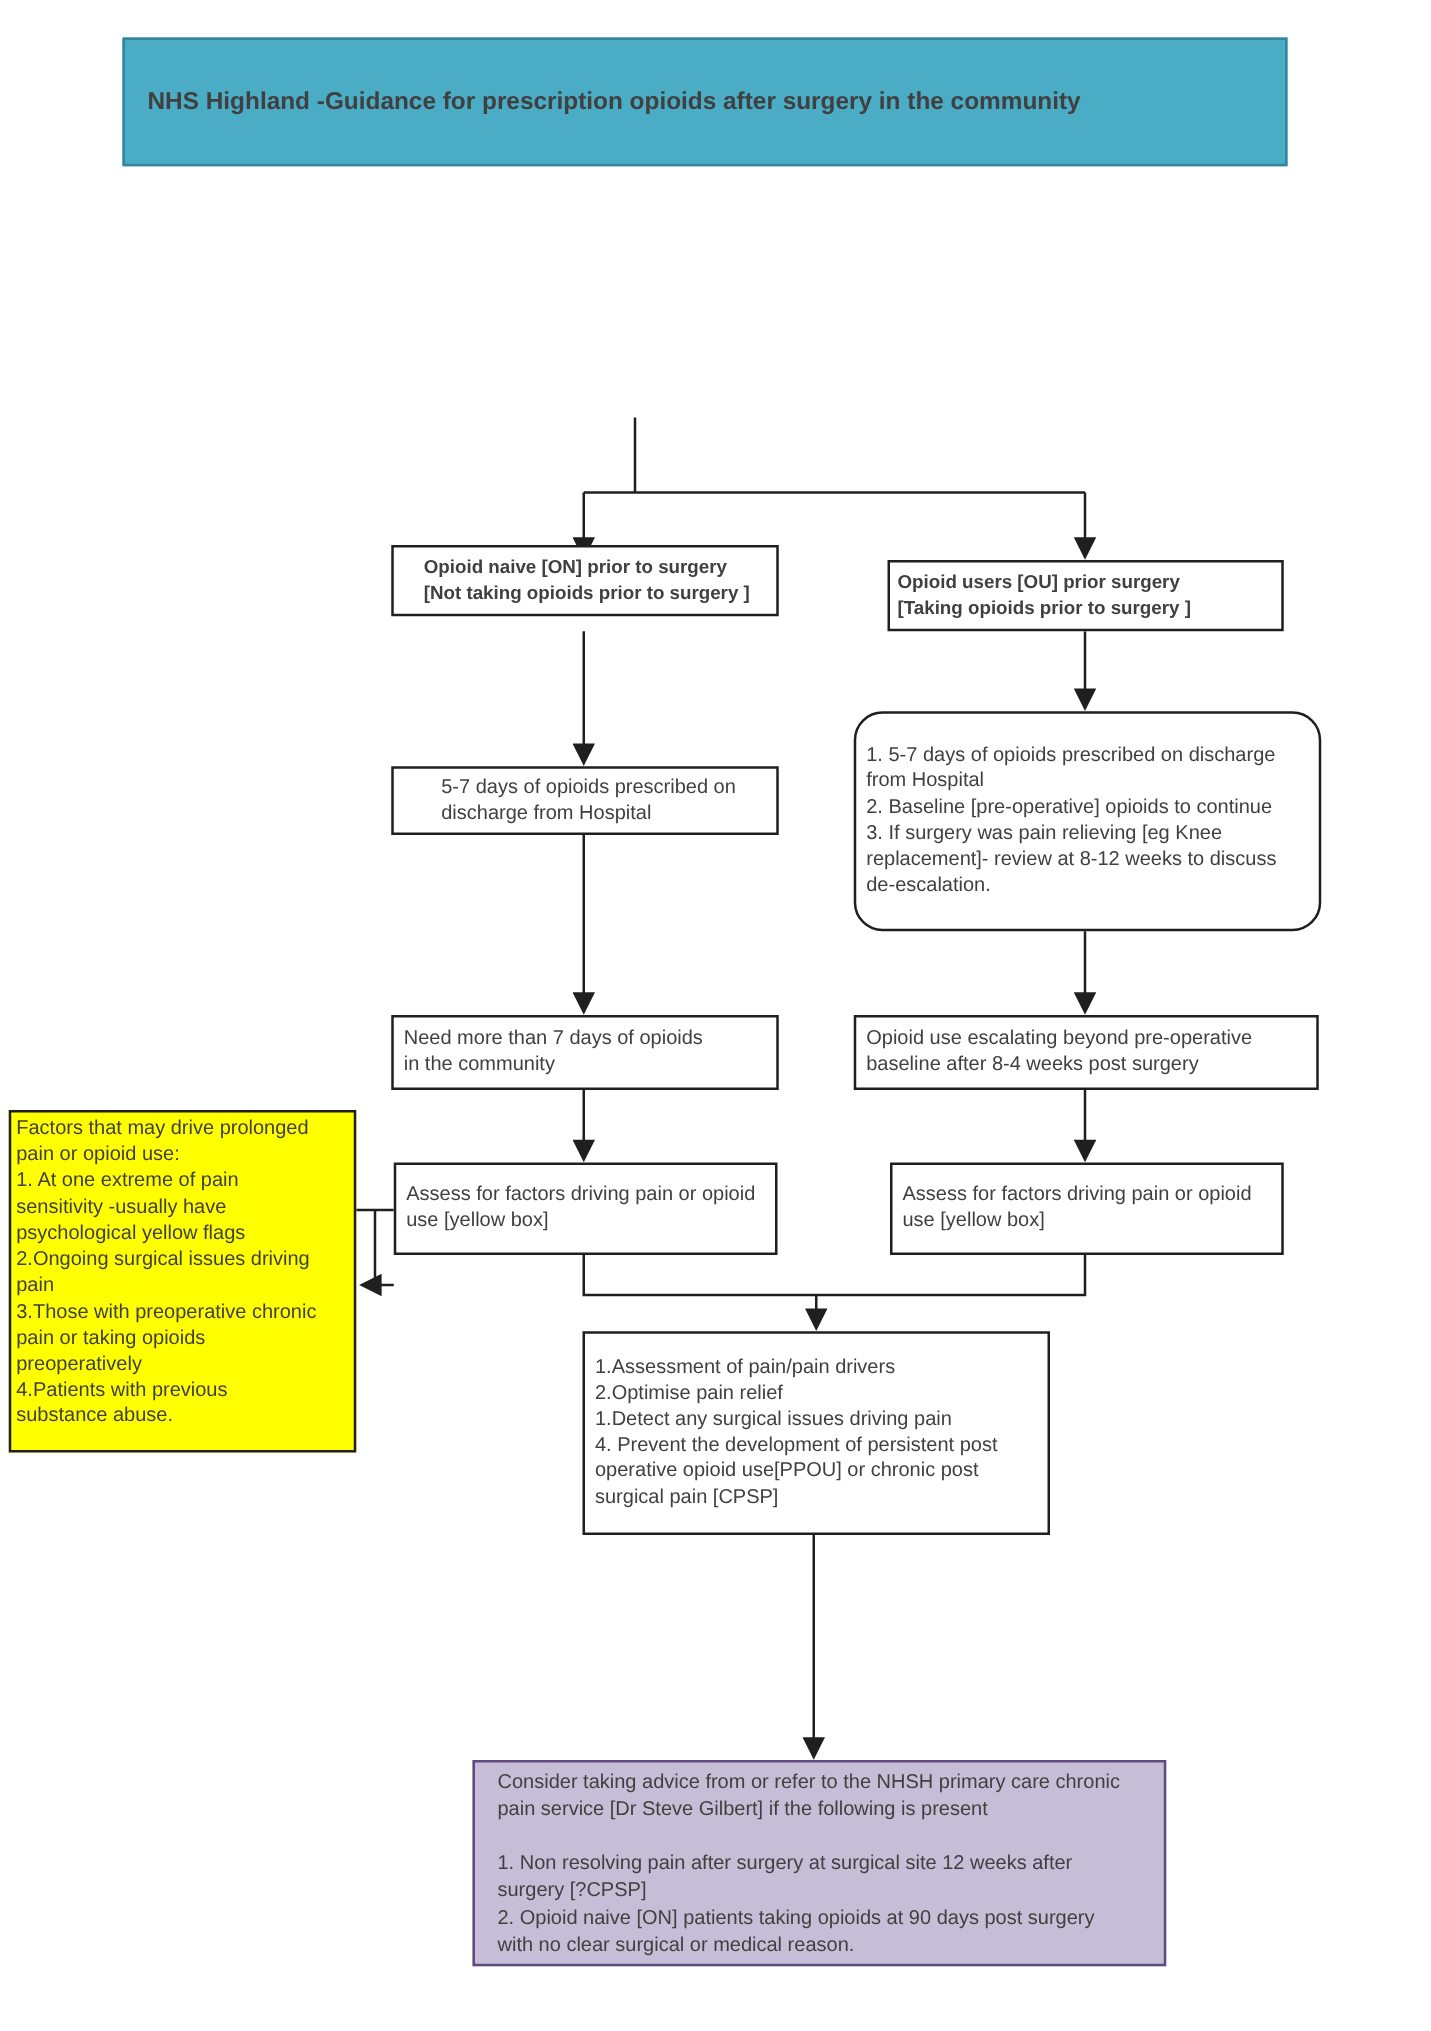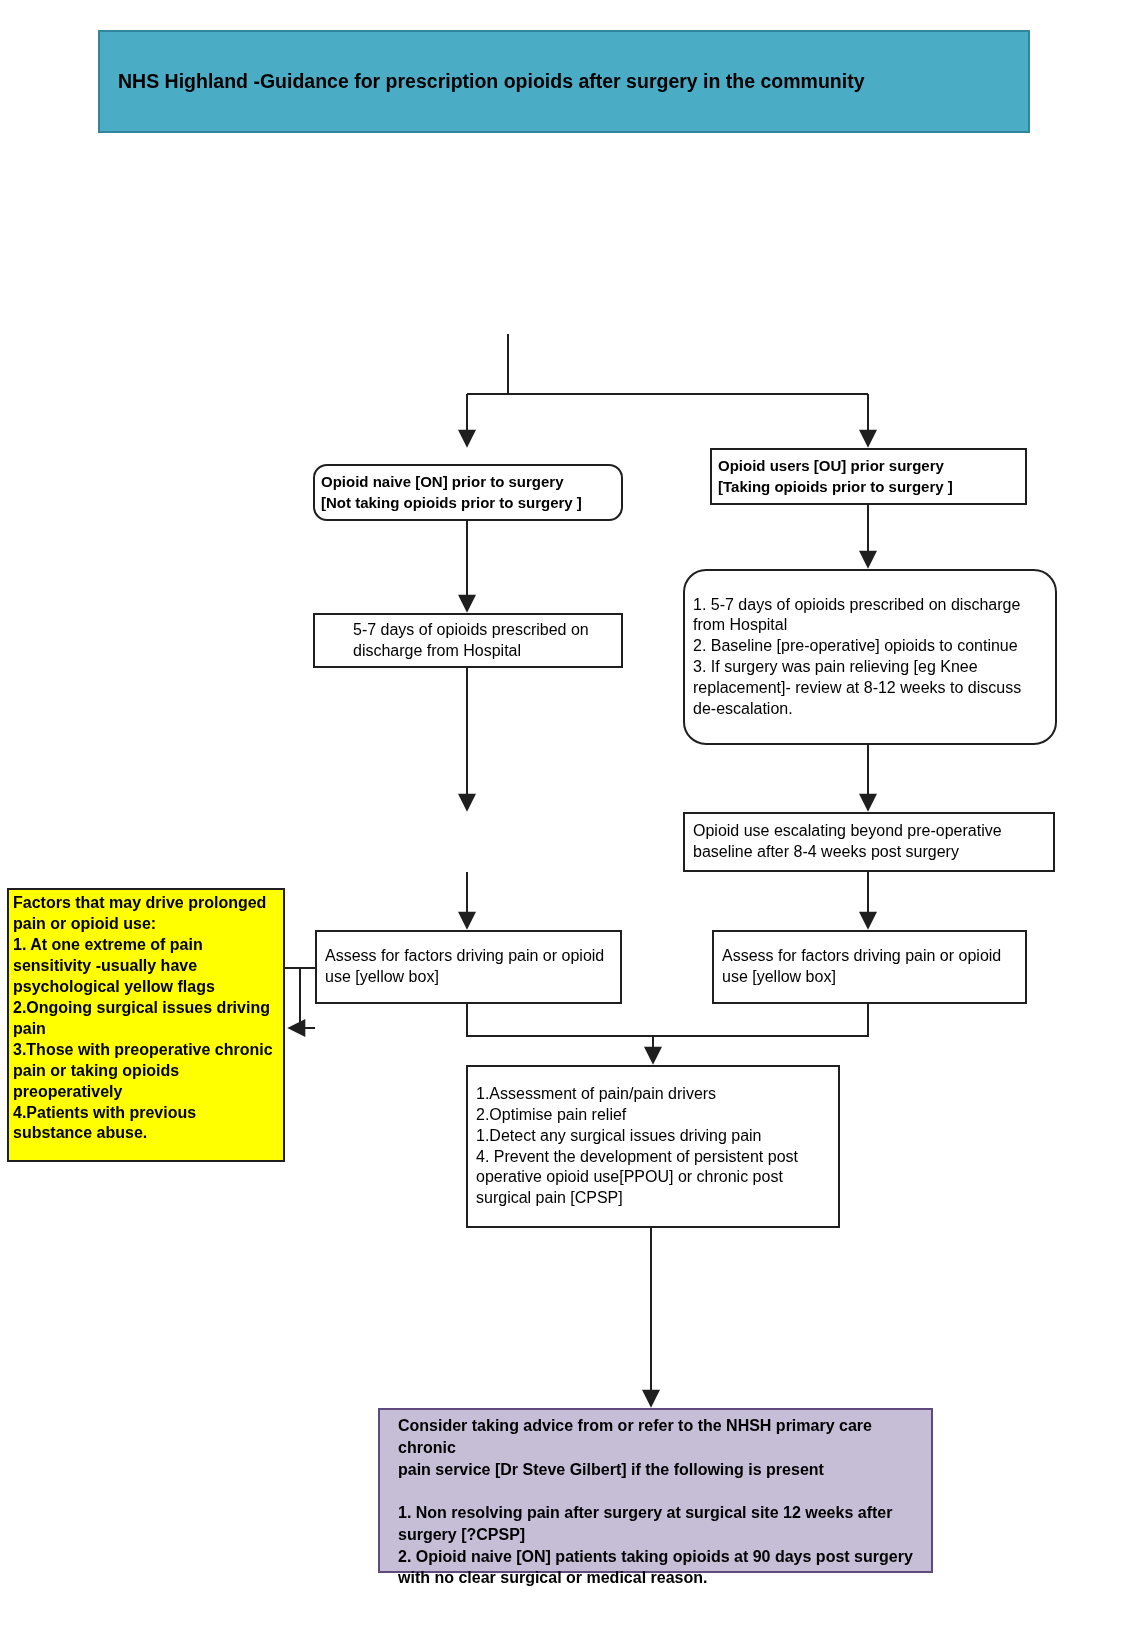--- a/index.html
+++ b/index.html
@@ -1,43 +1,43 @@
 <!DOCTYPE html>
 <html><head>
 <meta charset="utf-8">
 <style>
   html,body { margin:0; padding:0; background:#ffffff; }
   .canvas {
     position:relative; width:1145px; height:1625px; background:#ffffff;
-    font-family:"Liberation Sans", sans-serif; color:#000000;
+    font-family:"Liberation Sans", sans-serif; color:#404040;
     overflow:hidden;
   }
   .box {
     position:absolute; box-sizing:border-box;
     border:2px solid #1f1f1f; background:#ffffff;
     display:flex; align-items:center;
     padding:4px 8px;
   }
   .box .txt { white-space:pre-line; line-height:1.3; font-size:16px; }
-  .top-align { align-items:flex-start;font-weight:bold; }
+  .top-align { align-items:flex-start; }
   .bold .txt { font-weight:bold; }
 
   .header-box {
     left:98px; top:30px; width:932px; height:103px;
     background:#4BACC6; border-color:#31859C; padding-left:18px;
   }
   .header-box .txt { font-size:19.5px; font-weight:bold; }
 
   .start-box {
     left:313px; top:262px; width:387px; height:72px;
     background:#FAC090; border-color:#BA7433;
   }
   .start-box .txt { font-size:17px; }
 
-  .naive-box   { left:313px; top:464px; width:310px; height:57px; padding-left:6px;border-radius:14px; }
+  .naive-box   { left:313px; top:436px; width:310px; height:57px; padding-left:24px; }
   .naive-box .txt, .users-box .txt { font-size:15px; line-height:1.35; }
   .users-box   { left:710px; top:448px; width:317px; height:57px; padding-left:6px; }
 
   .on-discharge-box { left:313px; top:613px; width:310px; height:55px;padding-left:38px; }
   .ou-discharge-box { left:683px; top:569px; width:374px; height:176px;border-radius:23px; }
   .on-need-box      { left:313px; top:812px; width:310px; height:60px; }
   .ou-escalate-box  { left:683px; top:812px; width:372px; height:60px; }
   .assess-left-box  { left:315px; top:930px; width:307px; height:74px; }
   .assess-right-box { left:712px; top:930px; width:315px; height:74px; }
 
@@ -109,20 +109,24 @@
 
   <div class="box ou-discharge-box">
     <span class="txt">1. 5-7 days of opioids prescribed on discharge
 from Hospital
 2. Baseline [pre-operative] opioids to continue
 3. If surgery was pain relieving [eg Knee
 replacement]- review at 8-12 weeks to discuss
 de-escalation.</span>
   </div>
 
+  <div class="box on-need-box">
+    <span class="txt">Need more than 7 days of opioids
+in the community</span>
+  </div>
 
   <div class="box ou-escalate-box">
     <span class="txt">Opioid use escalating beyond pre-operative
 baseline after 8-4 weeks post surgery</span>
   </div>
 
   <div class="box assess-left-box">
     <span class="txt">Assess for factors driving pain or opioid
 use [yellow box]</span>
   </div>

